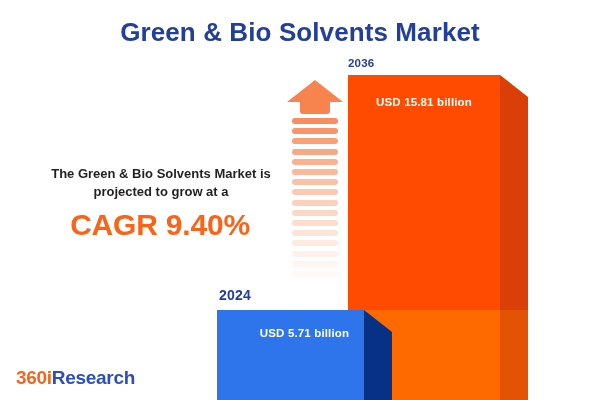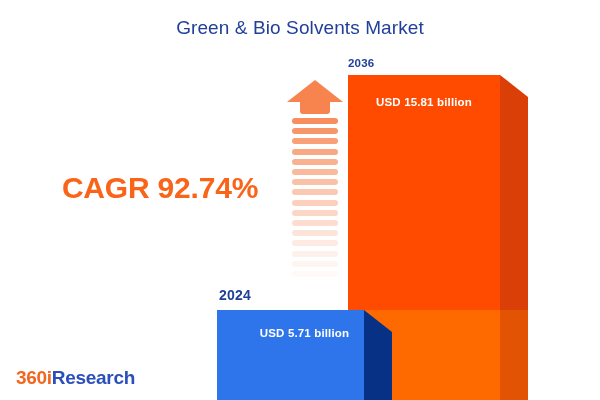--- a/index.html
+++ b/index.html
@@ -21,22 +21,22 @@
     overflow: hidden;
   }
 
   
   #chart-title {
     position: absolute;
     left: 0;
     top: 17px;
     width: 600px;
     text-align: center;
-    font-size: 19px;
-    font-weight: normal;
+    font-size: 26px;
+    font-weight: bold;
     color: #22409a;
     letter-spacing: 0.1px;
   }
 
   
   #caption-block {
     position: absolute;
     left: 18px;
     top: 165px;
     width: 268px;
@@ -224,21 +224,22 @@
   #logo-research { color: #2a4fbd; }
 </style>
 </head>
 <body>
 
 <div id="canvas">
 
   <div id="chart-title">Green &amp; Bio Solvents Market</div>
 
   <div id="caption-block">
-    <div id="cagr-value">CAGR 92.74%</div>
+    <div id="caption-text">The Green &amp; Bio Solvents Market is projected to grow at a</div>
+    <div id="cagr-value">CAGR 9.40%</div>
   </div>
 
   <div id="arrow-graphic">
     <div id="arrow-head">
       <div id="arrow-head-triangle"></div>
       <div id="arrow-head-neck"></div>
     </div>
   <div class="arrow-stripe" style="top: 38px; background: rgba(247, 131, 79, 0.92);"></div>
       <div class="arrow-stripe" style="top: 48.2px; background: rgba(247, 131, 79, 0.843);"></div>
       <div class="arrow-stripe" style="top: 58.4px; background: rgba(247, 131, 79, 0.77);"></div>

